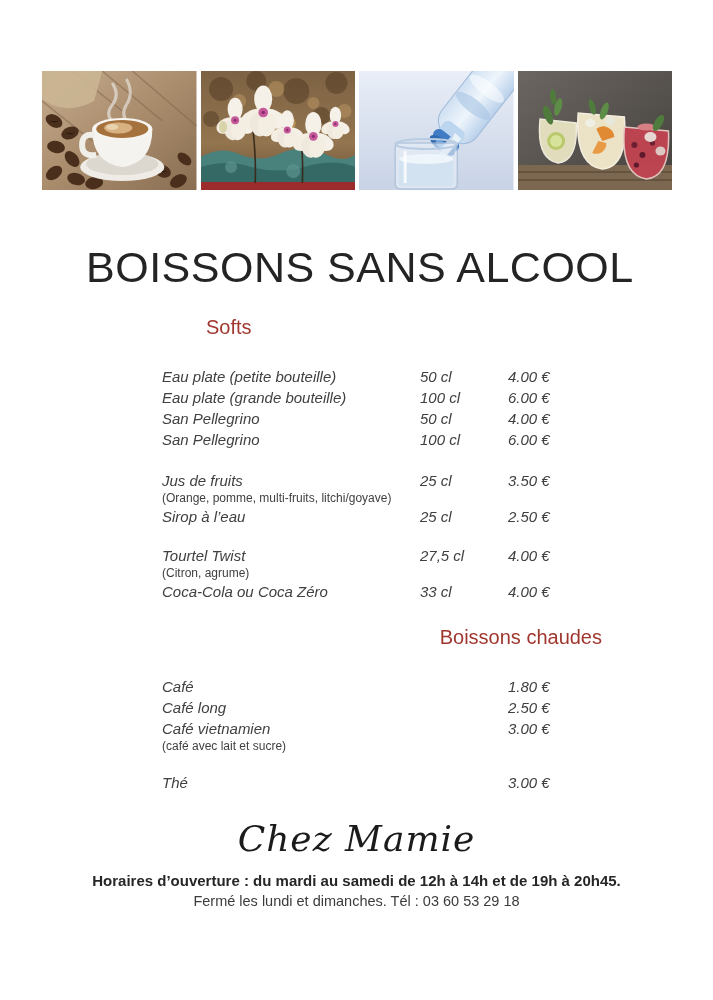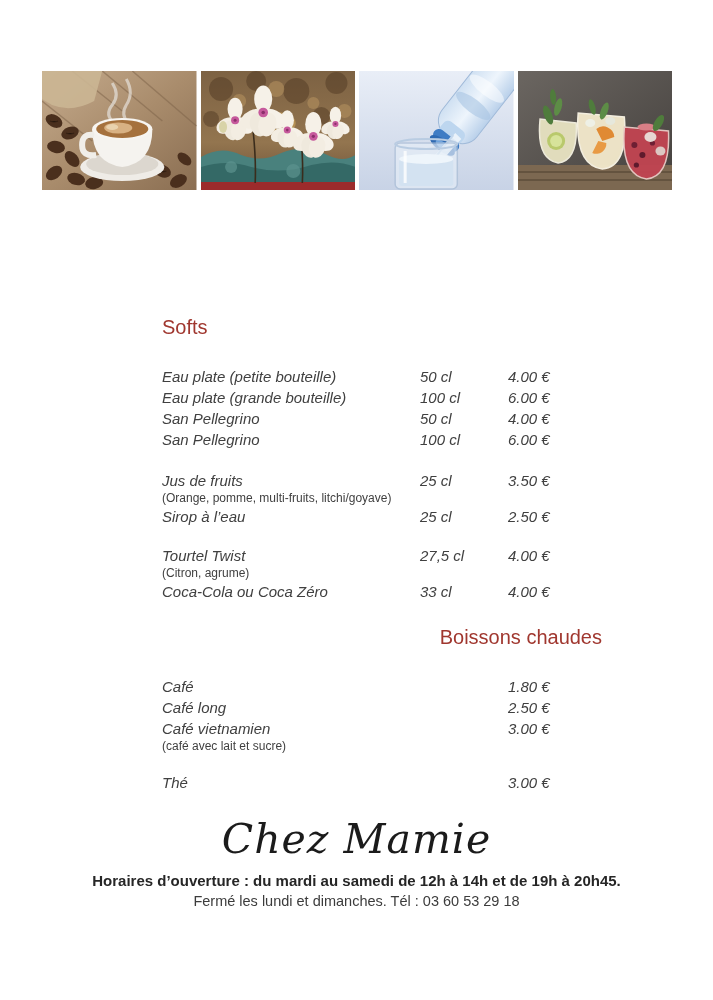--- a/index.html
+++ b/index.html
@@ -41,20 +41,21 @@
     left: 162px; top: 314px;
     width: 440px;
     font-size: 15px;
     color: #404040;
   }
   .section-heading {
     font-size: 20px;
     font-weight: 400;
     line-height: 26px;
     color: var(--accent, #a0372f);
+    margin-left: 44px;
   }
   .rows { margin-top: 26px; }
   .rows.chaudes-rows { margin-top: 26px; }
   .row {
     display: grid;
     grid-template-columns: 258px 88px 1fr;
     line-height: 21px;
     font-style: italic;
   }
   .row .qty, .row .price { white-space: nowrap; }
@@ -70,21 +71,21 @@
   
   .footer {
     position: absolute;
     left: 0; top: 814px;
     width: 713px;
     text-align: center;
   }
   .brand {
     font-family: "DejaVu Serif", serif;
     font-style: italic;
-    font-size: 41px;
+    font-size: 36px;
     line-height: 50px;
     color: #1b1b1b;
     letter-spacing: 1px;
   }
   .hours {
     margin-top: 7px;
     font-size: 15px;
     font-weight: 700;
     line-height: 19px;
     color: #262626;
@@ -264,20 +265,21 @@
         <circle cx="134" cy="72" r="2.6" fill="#6e1f33"></circle>
           <circle cx="118" cy="94" r="2.6" fill="#5e1a2c"></circle>
         <ellipse cx="132" cy="66" rx="6" ry="5" fill="#ece8e0" opacity="0.9"></ellipse>
         <ellipse cx="142" cy="80" rx="5" ry="4.5" fill="#e2ded6" opacity="0.85"></ellipse>
         <ellipse cx="128" cy="56" rx="9" ry="3.5" fill="#d87f86"></ellipse>
         <ellipse cx="140" cy="52" rx="4" ry="9" fill="#4f7c3c" transform="rotate(30 140 52)"></ellipse>
       </g>
     </svg>
   </div>
 
+  <h1 class="page-title">BOISSONS SANS ALCOOL</h1>
 
   <div class="menu">
 
     <h2 class="section-heading">Softs</h2>
 
     <div class="rows">
       <div class="row">
         <span class="name">Eau plate (petite bouteille)</span>
         <span class="qty">50 cl</span>
         <span class="price">4.00 €</span>

